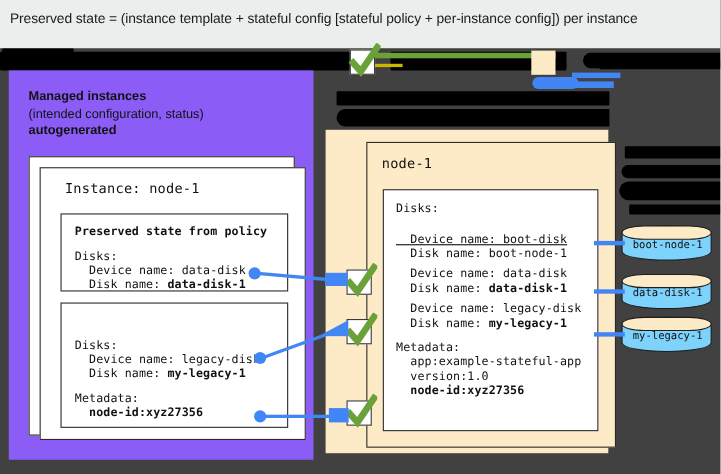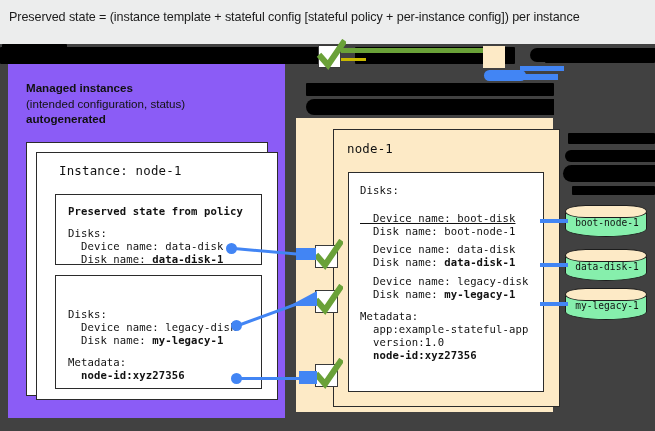--- a/index.html
+++ b/index.html
@@ -73,21 +73,21 @@
     font-size:12.4px;color:#111;letter-spacing:0.2px;
   }
   .node-inner{
     position:absolute;left:14px;top:42px;width:194px;height:218px;
     background:#fff;border:1.2px solid #2b2b2b;
   }
 
   
   .disk{
     position:absolute;width:82px;height:32px;
-    background:#86efac;
+    background:#7dd3fc;
     border:1.4px solid #1c1c1c;
     border-radius:50% / 26%;
     box-sizing:border-box;
   }
   .disk .cap{
     position:absolute;left:-1.4px;top:-1.4px;width:82px;height:13px;
     border:1.4px solid #1c1c1c;
     border-radius:50% / 100%;
     background:#fdeac6;
     box-sizing:border-box;

